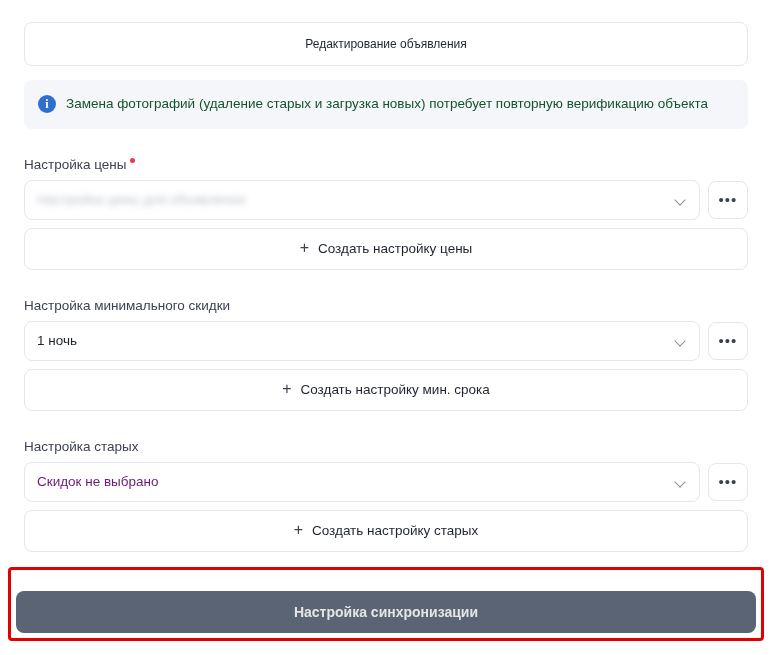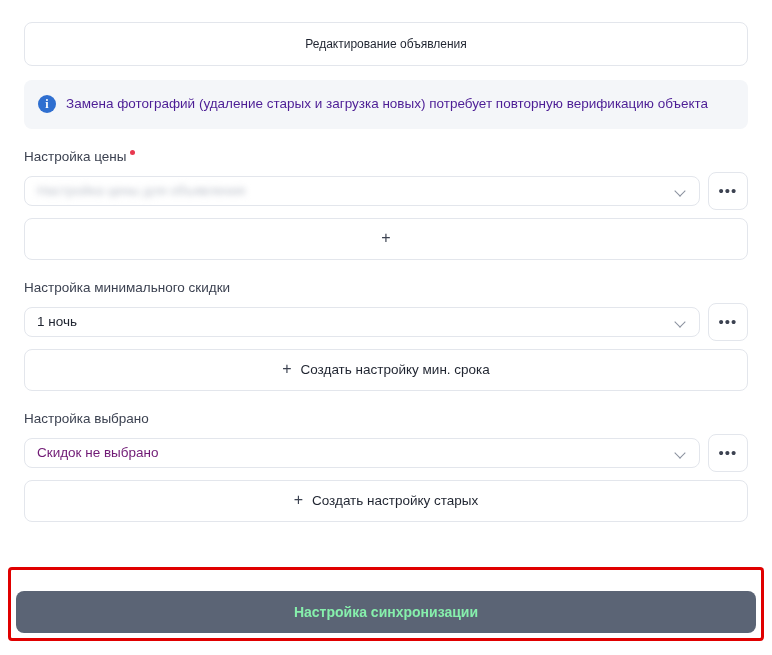--- a/index.html
+++ b/index.html
@@ -55,27 +55,27 @@
     font-size: 12px;
     font-weight: bold;
     line-height: 18px;
     text-align: center;
     margin-top: 1px;
     font-family: "Liberation Serif", serif;
   }
   .notice-text {
     font-size: 13.5px;
     line-height: 1.55;
-    color: #4c1d95;
+    color: #14532d;
     max-width: 660px;
   }
 
   
   .group {
-    margin-top: 18px;
+    margin-top: 26px;
   }
   .group-label {
     font-size: 13.5px;
     color: #3c4251;
     margin-bottom: 8px;
     display: inline-block;
     position: relative;
   }
   .required-dot {
     display: inline-block;
@@ -88,21 +88,21 @@
     margin-top: 1px;
   }
 
   .row {
     display: flex;
     align-items: center;
     gap: 8px;
   }
   .select {
     flex: 1 1 auto;
-    height: 30px;
+    height: 40px;
     border: 1px solid #e3e6ec;
     border-radius: 8px;
     background: #ffffff;
     display: flex;
     align-items: center;
     justify-content: space-between;
     padding: 0 12px;
     font-size: 13.5px;
     box-sizing: border-box;
   }
@@ -182,21 +182,21 @@
     bottom: 14px;
     border: 3px solid #e00000;
     border-radius: 4px;
     padding: 5px;
     box-sizing: border-box;
   }
   .primary-btn {
     height: 42px;
     border-radius: 8px;
     background: #5b6475;
-    color: #86efac;
+    color: #e5e5e5;
     display: flex;
     align-items: center;
     justify-content: center;
     font-size: 14px;
     font-weight: bold;
     margin-top: 16px;
   }
 </style>
 </head>
 <body>
@@ -218,40 +218,41 @@
     </div>
     <div class="row">
       <div class="select">
         <span class="select-value blurred">Настройка цены для объявления</span>
         <span class="chev"></span>
       </div>
       <div class="dots-btn">•••</div>
     </div>
     <div class="create-btn">
       <span class="plus">+</span>
+      <span>Создать настройку цены</span>
     </div>
   </div>
 
   <div class="group">
     <div class="group-label">Настройка минимального скидки</div>
     <div class="row">
       <div class="select">
         <span class="select-value">1 ночь</span>
         <span class="chev"></span>
       </div>
       <div class="dots-btn">•••</div>
     </div>
     <div class="create-btn">
       <span class="plus">+</span>
       <span>Создать настройку мин. срока</span>
     </div>
   </div>
 
   <div class="group">
-    <div class="group-label">Настройка выбрано</div>
+    <div class="group-label">Настройка старых</div>
     <div class="row">
       <div class="select">
         <span class="select-value placeholder">Скидок не выбрано</span>
         <span class="chev"></span>
       </div>
       <div class="dots-btn">•••</div>
     </div>
     <div class="create-btn">
       <span class="plus">+</span>
       <span>Создать настройку старых</span>

